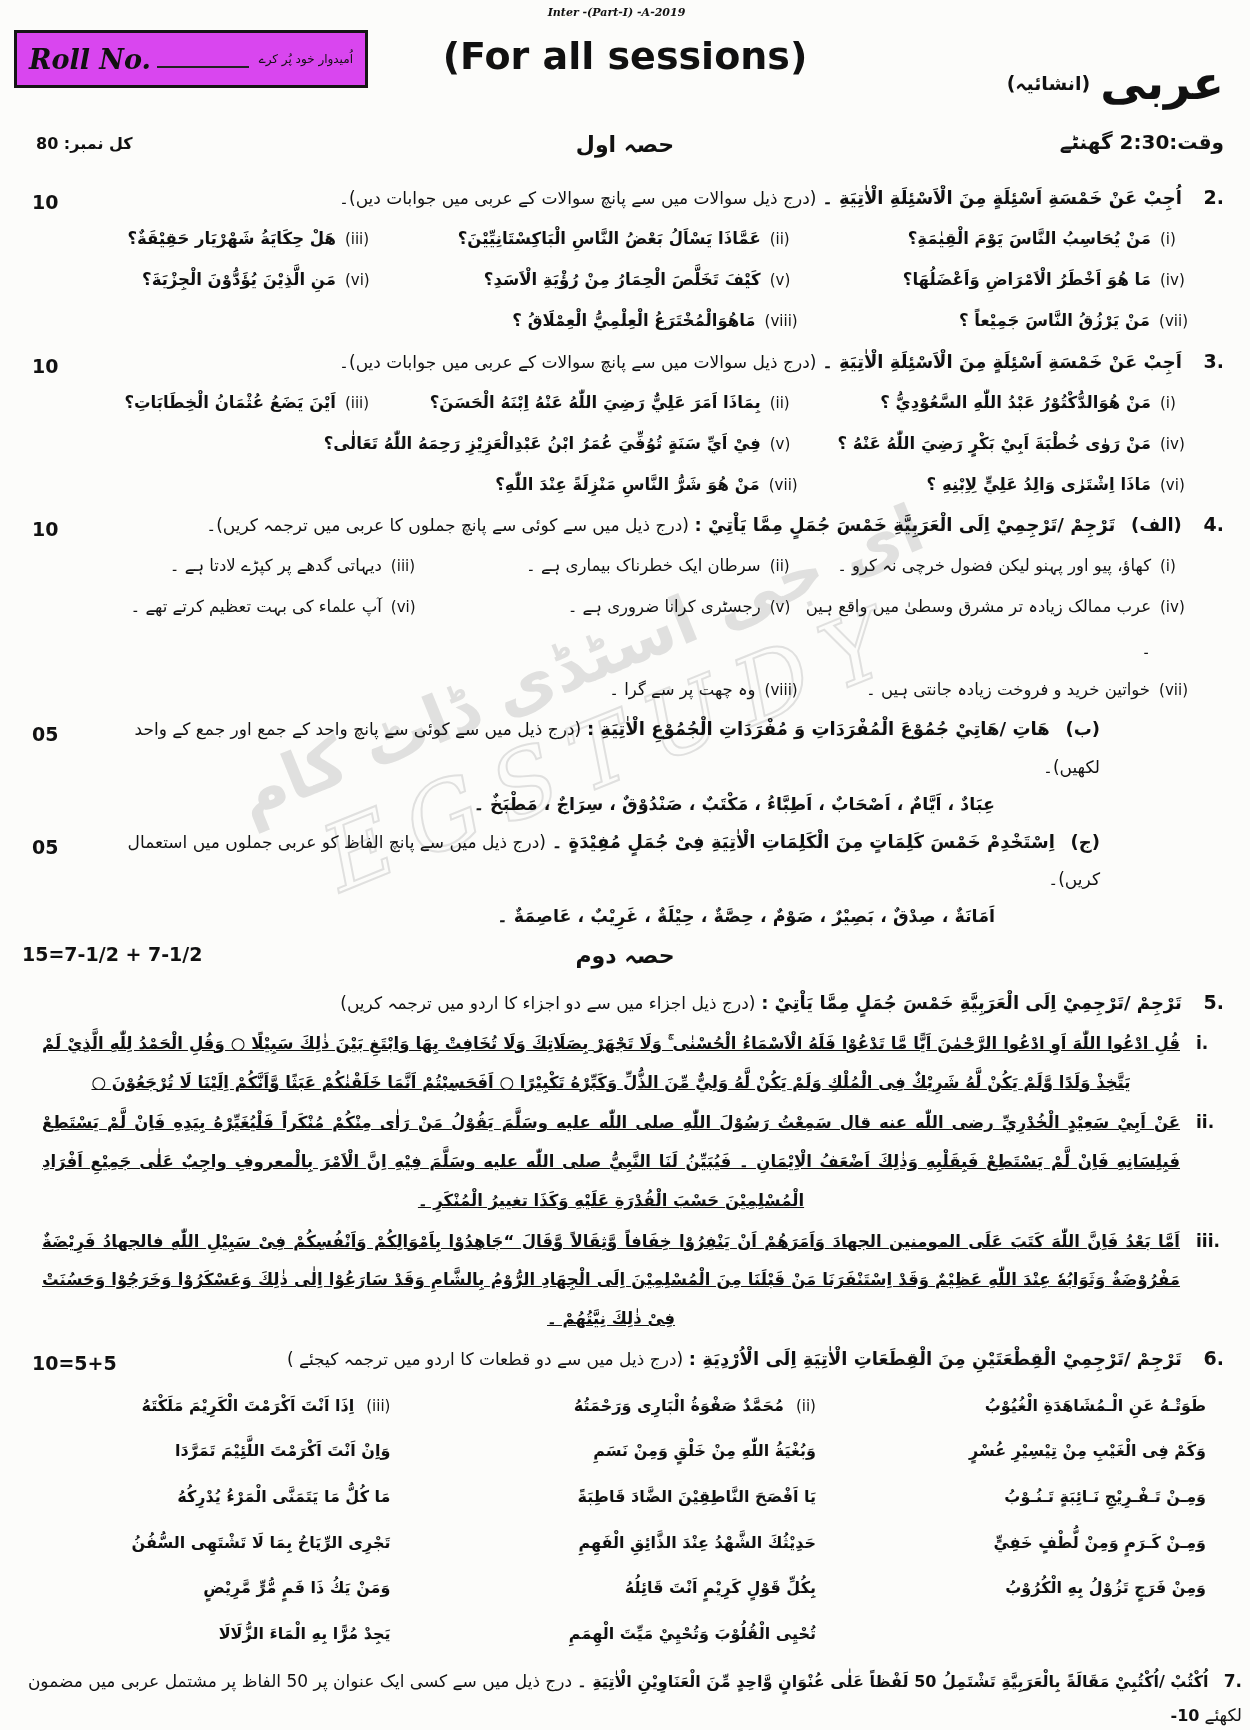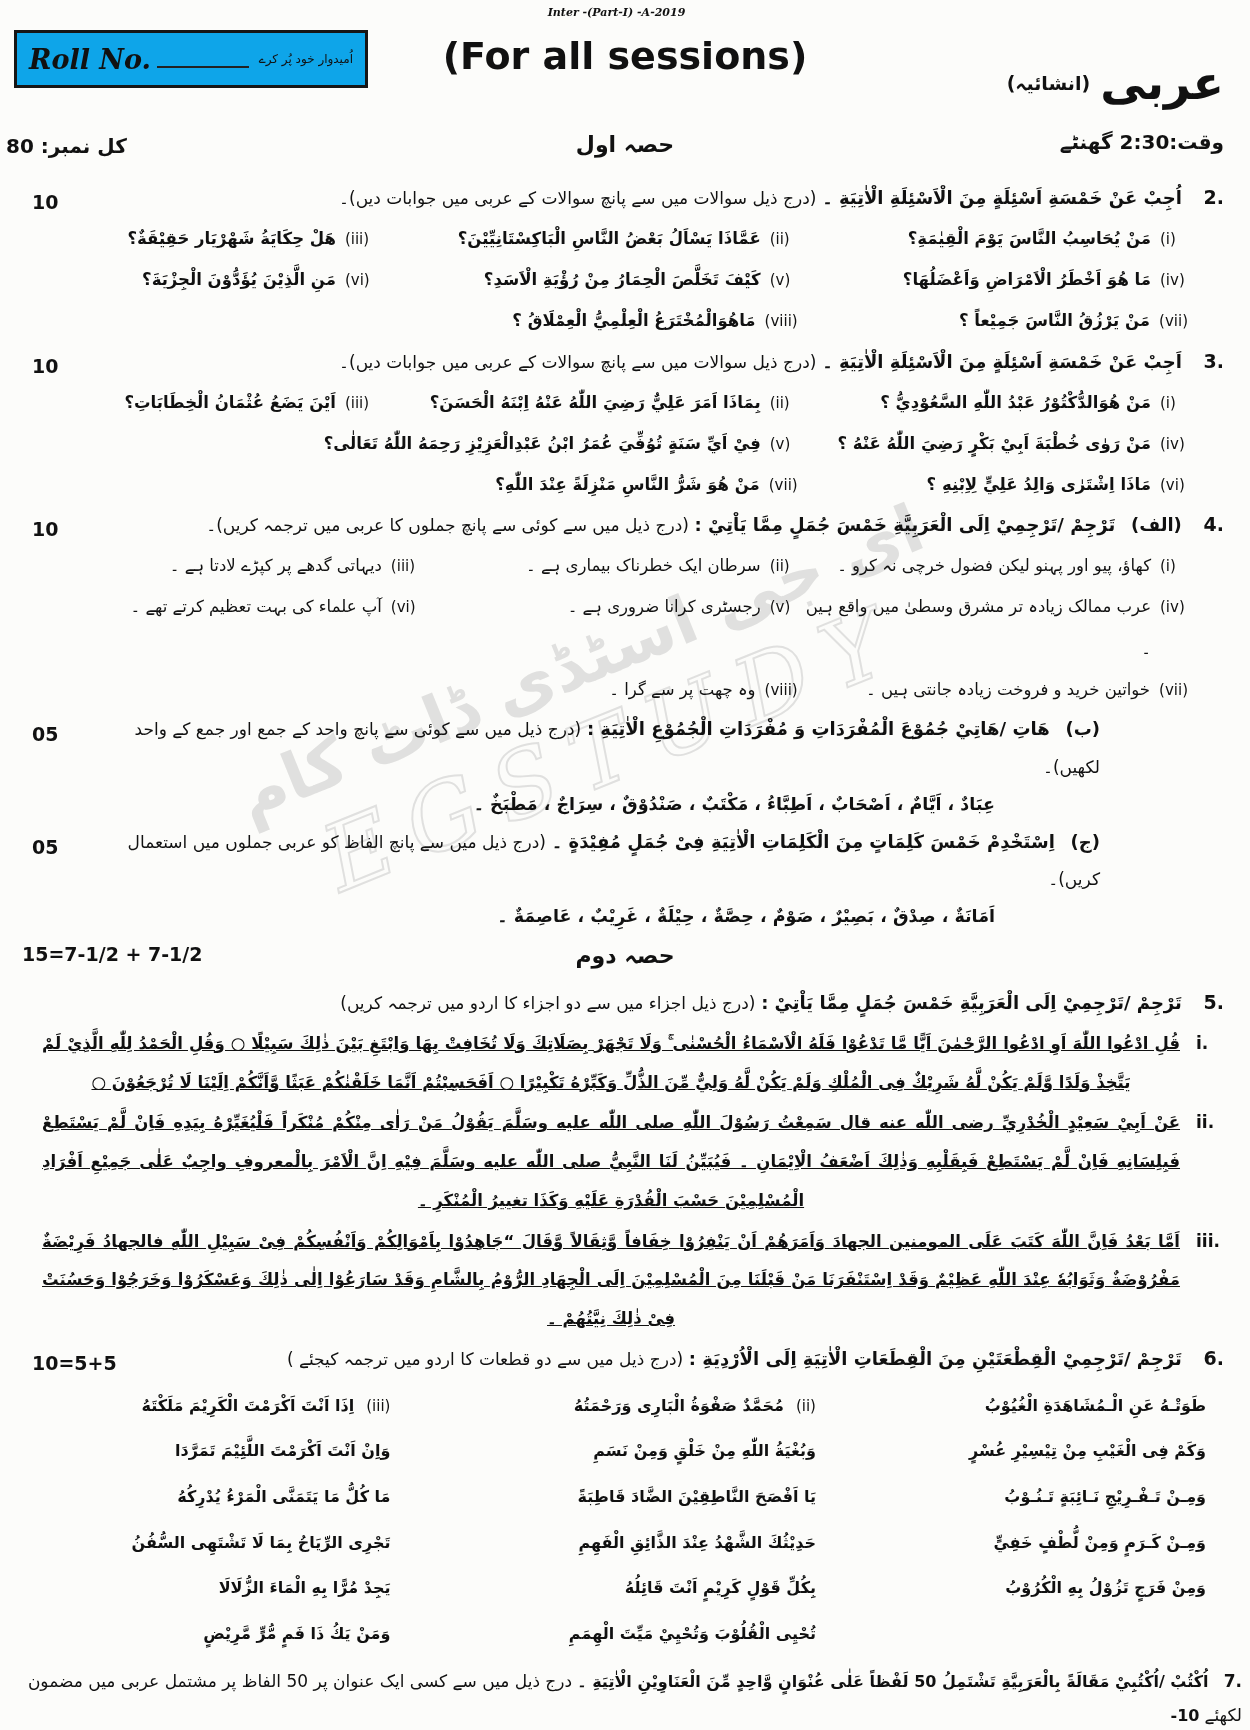--- a/index.html
+++ b/index.html
@@ -10,30 +10,30 @@
   .watermark{position:absolute;top:620px;left:120px;width:960px;transform:rotate(-22deg);
              opacity:.28;color:#9a9a9a;text-align:center;z-index:0;pointer-events:none;}
   .wm-ur{font-size:66px;font-weight:700;direction:rtl;}
   .wm-en{font-family:"DejaVu Serif",serif;font-style:italic;font-size:92px;letter-spacing:20px;
          -webkit-text-stroke:2px #9a9a9a;color:transparent;}
   
   .hdr{position:relative;height:178px;}
   .examcode{position:absolute;top:6px;left:0;right:17px;text-align:center;
             font-family:"DejaVu Serif",serif;font-style:italic;font-weight:700;font-size:11px;}
   .rollbox{position:absolute;left:14px;top:30px;width:354px;height:58px;border:3px solid #161616;
-           display:flex;align-items:center;padding:0 12px;box-sizing:border-box;background:#0ea5e9;}
+           display:flex;align-items:center;padding:0 12px;box-sizing:border-box;background:#d946ef;}
   .rolllabel{font-family:"DejaVu Serif",serif;font-style:italic;font-weight:700;font-size:27px;white-space:nowrap;}
   .rollline{flex:1;border-bottom:2px solid #222;height:16px;margin:0 10px 0 6px;}
   .rollnote{font-size:12px;direction:rtl;white-space:nowrap;}
   .sessions{position:absolute;top:34px;left:0;right:0;text-align:center;font-weight:700;font-size:38px;}
   .subject{position:absolute;right:26px;top:60px;direction:rtl;display:flex;align-items:center;gap:10px;}
   .subject .t{font-size:46px;font-weight:700;line-height:1;}
   .subject .s{font-size:19px;font-weight:700;}
   .timerow{position:absolute;right:26px;top:130px;font-size:20px;font-weight:700;direction:rtl;}
-  .total{position:absolute;left:6px;top:134px;font-size:20px;font-weight:700;direction:rtl;}
+  .total{position:absolute;left:36px;top:134px;font-size:16px;font-weight:700;direction:rtl;}
   .p1,.p2{ text-align:center;font-size:22px;font-weight:700;}
   .p1{position:absolute;top:132px;left:0;right:0;}
   
   .qrow{position:relative;direction:rtl;padding:0 26px 0 95px;font-size:18px;line-height:2.1;}
   .marks{position:absolute;left:32px;top:5px;font-size:19px;font-weight:700;direction:ltr;}
   .qnum{font-weight:700;margin-left:16px;direction:ltr;display:inline-block;font-size:19px;}
   .partlbl{font-weight:700;margin-left:10px;}
   .ar{font-weight:700;}
   .ur{font-weight:400;font-size:17px;}
   .indent1{padding-right:150px;}
@@ -286,22 +286,22 @@
         <div>يَا اَفْصَحَ النَّاطِقِيْنَ الضَّادَ قَاطِبَةً</div>
         <div>حَدِيْثُكَ الشَّهْدُ عِنْدَ الذَّائِقِ الْفَهِمِ</div>
         <div>بِكُلِّ قَوْلٍ كَرِيْمٍ اَنْتَ قَائِلُهُ</div>
         <div>تُحْيِى الْقُلُوْبَ وَتُحْيِيْ مَيِّتَ الْهِمَمِ</div>
       </div>
       <div class="pcol c3">
         <div><span class="plabel">(iii)</span><span>اِذَا اَنْتَ اَكْرَمْتَ الْكَرِيْمَ مَلَكْتَهُ</span></div>
         <div>وَاِنْ اَنْتَ اَكْرَمْتَ اللَّئِيْمَ تَمَرَّدَا</div>
         <div>مَا كُلُّ مَا يَتَمَنَّى الْمَرْءُ يُدْرِكُهُ</div>
         <div>تَجْرِى الرِّيَاحُ بِمَا لَا تَشْتَهِى السُّفُنُ</div>
+        <div>وَمَنْ يَكُ ذَا فَمٍ مُّرٍّ مَّرِيْضٍ</div>
         <div>يَجِدْ مُرًّا بِهِ الْمَاءَ الزُّلَالَا</div>
-        <div>وَمَنْ يَكُ ذَا فَمٍ مُّرٍّ مَّرِيْضٍ</div>
       </div>
     </div>
 
     <div class="q7line">
       <span class="qnum">7.</span>
       <span class="ar">اُكْتُبْ /اُكْتُبِيْ مَقَالَةً بِالْعَرَبِيَّةِ تَشْتَمِلُ 50 لَفْظاً عَلٰى عُنْوَانٍ وَّاحِدٍ مِّنَ الْعَنَاوِيْنِ الْاٰتِيَةِ ۔</span>
       <span class="ur">درج ذیل میں سے کسی ایک عنوان پر 50 الفاظ پر مشتمل عربی میں مضمون لکھئے</span>
       <span class="q7marks">-10</span>
     </div>
 

